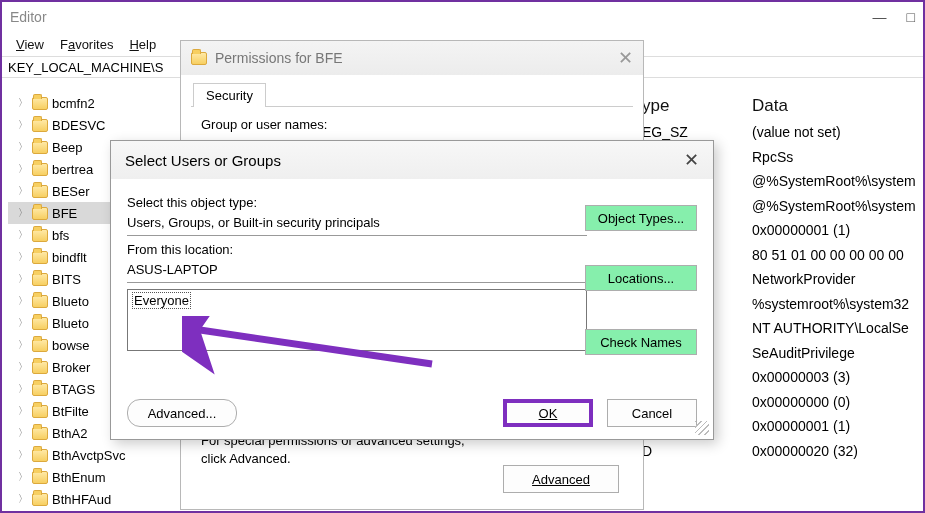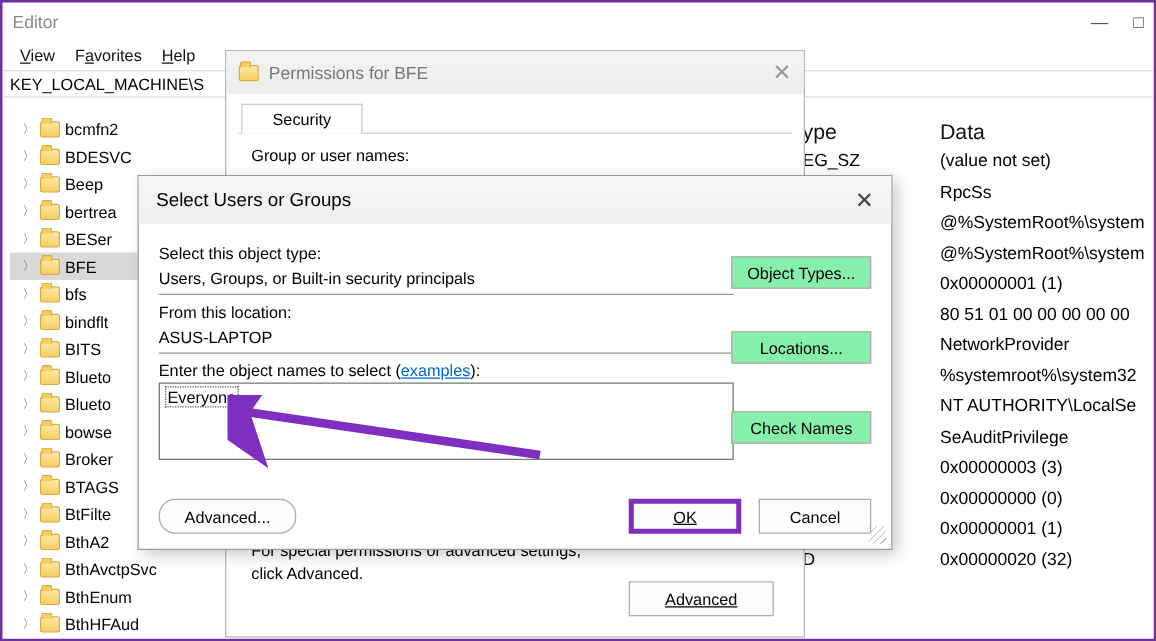--- a/index.html
+++ b/index.html
@@ -20,30 +20,30 @@
 .folder-ico { width: 16px; height: 13px; background: linear-gradient(#ffe9a6,#f7cf61); border: 1px solid #dca93d; border-radius: 2px; position: relative; }
 .folder-ico::before { content:""; position:absolute; top:-4px; left:0; width:7px; height:4px; background:#f7cf61; border:1px solid #dca93d; border-bottom:none; border-radius:2px 2px 0 0; }
 
 
 .cols { position: absolute; left: 640px; right: 6px; top: 94px; font-size: 17px; color: #111; display: flex; }
 .col-type { width: 110px; }
 .col-data { flex: 1; }
 
 
 .data-rows { position: absolute; left: 640px; right: 6px; top: 118px; font-size: 14px; }
-.data-row { display: flex; height: 24.5px; align-items: flex-start; }
+.data-row { display: flex; height: 24.5px; align-items: center; }
 .data-row .t { width: 110px; white-space: nowrap; overflow: hidden; }
 .data-row .d { flex: 1; white-space: nowrap; overflow: hidden; }
 
 
 .perm-dlg { position: absolute; left: 178px; top: 38px; width: 464px; height: 470px; background: #fff; border: 1px solid #b8b8b8; }
 .perm-title { height: 34px; background: linear-gradient(#f4f4f4,#ececec); display:flex; align-items:center; font-size: 14px; color:#777; padding: 0 10px; }
 .perm-title .fld { margin-right: 8px; }
 .perm-close { margin-left: auto; font-size: 18px; color:#999; }
-.perm-tab { margin: 8px 0 0 12px; font-size: 13px; display: inline-block; padding: 4px 24px; border:1px solid #ccc; border-bottom:none; background:#fff; position: relative; z-index: 2; }
+.perm-tab { margin: 8px 0 0 12px; font-size: 13px; display: inline-block; padding: 4px 12px; border:1px solid #ccc; border-bottom:none; background:#fff; position: relative; z-index: 2; }
 .perm-body { border-top:1px solid #ccc; margin: 0 10px; padding: 10px 10px; margin-top: -1px; }
 .perm-body .lbl { font-size: 13px; margin-bottom: 6px; }
 .perm-text { font-size: 13px; margin-top: 300px; line-height: 1.4; }
 .perm-adv-btn { position:absolute; right: 24px; bottom: 16px; width: 116px; height: 28px; border:1px solid #adadad; background:#fdfdfd; font-size:13px;text-decoration:underline; }
 
 
 .sel-dlg { position: absolute; left: 108px; top: 138px; width: 604px; height: 300px; background:#fff; border:1px solid #999; box-shadow: 4px 4px 12px rgba(0,0,0,0.2); z-index: 20; }
 .sel-title { height: 38px; display:flex; align-items:center; padding: 0 14px; font-size: 15px; background: linear-gradient(#f7f7f7,#efefef); }
 .sel-close { margin-left:auto; font-size:18px; color:#444; cursor:pointer; }
 .sel-body { padding: 12px 16px 10px 16px; font-size: 13px; position: relative; height: calc(100% - 38px); }
@@ -272,23 +272,20 @@
   </div>
   <div class="sel-body">
     <div class="field-label">Select this object type:</div>
     <div class="field-val">Users, Groups, or Built-in security principals</div>
     <button class="rbtn obj-types">Object Types...</button>
 
     <div class="field-label">From this location:</div>
     <div class="field-val">ASUS-LAPTOP</div>
     <button class="rbtn locs">Locations...</button>
 
-    <div class="field-label">
-      <span>Enter the object names to select (</span><span class="examples">examples</span><span>):</span>
-    </div>
     <div class="enter-box">
       <span class="val">Everyone</span>
     </div>
     <button class="rbtn chk-names">Check Names</button>
 
     <div class="btn-row">
       <button class="btn btn-adv">Advanced...</button>
       <div class="spacer"></div>
       <button class="btn btn-ok">OK</button>
       <button class="btn btn-cancel">Cancel</button>

